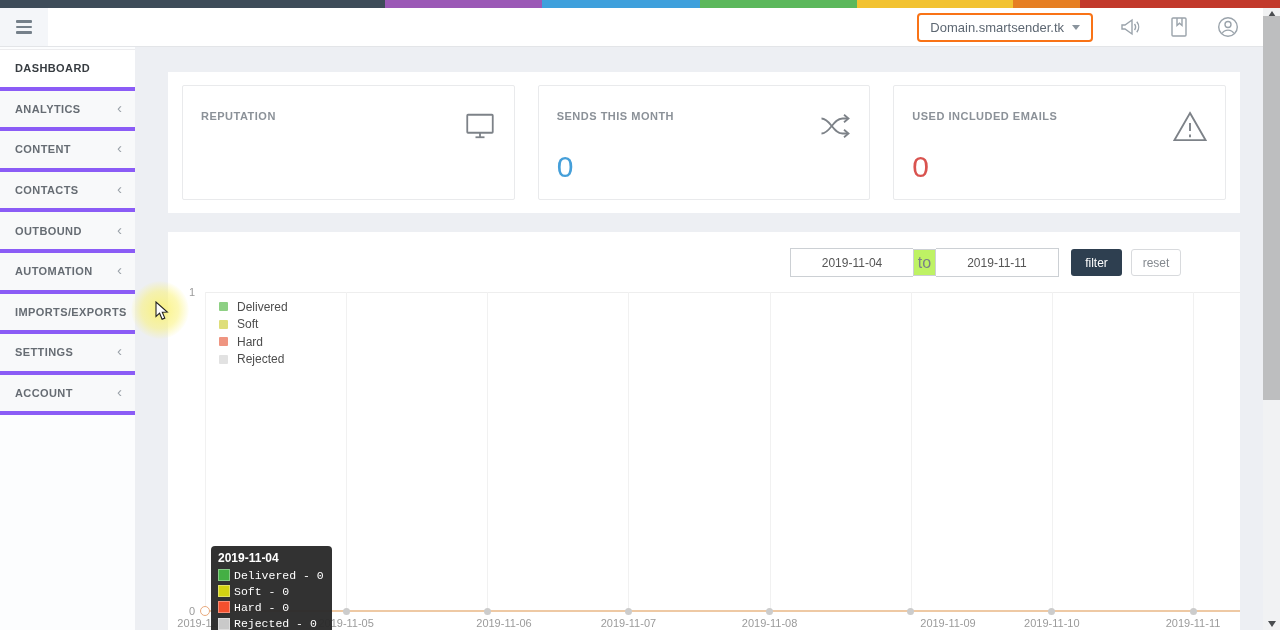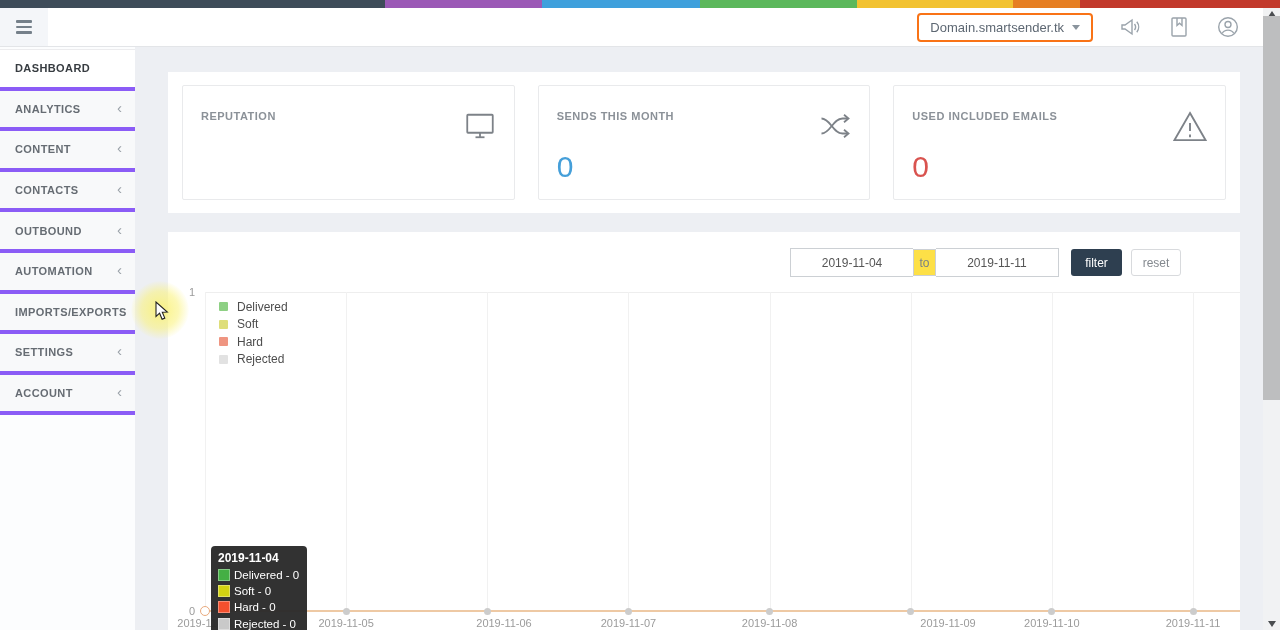--- a/index.html
+++ b/index.html
@@ -41,21 +41,21 @@
   .stat-value{font-size:30px;font-weight:300;}
   .stat-icon{position:absolute;right:16px;top:22px;}
   .stat-icon svg{stroke:#7d8288;fill:none;stroke-width:1.2;}
 
   
   .chart-panel{position:absolute;left:168px;top:232px;width:1072px;height:398px;background:#fff;}
   .filter-row{position:absolute;top:16px;right:59px;display:flex;align-items:center;}
   .date-input{width:118px;height:25px;border:1px solid #ccd0d4;font-size:12px;color:#555;text-align:center;font-family:"Liberation Sans",sans-serif;background:#fff;box-sizing:content-box;}
   .date-input.first{border-right:none;}
   .date-input.second{border-left:none;}
-  .to-addon{width:23px;height:27px;background:#fde047;border:1px solid #ccd0d4;display:flex;align-items:center;justify-content:center;font-size:12px;color:#7a8087;box-sizing:border-box;}
+  .to-addon{width:23px;height:27px;background:#bef264;border:1px solid #ccd0d4;display:flex;align-items:center;justify-content:center;font-size:16px;color:#7a8087;box-sizing:border-box;}
   .btn-filter{width:51px;height:27px;border:none;border-radius:3px;color:#fff;font-size:12px;margin-left:12px;cursor:pointer;font-family:"Liberation Sans",sans-serif;}
   .btn-reset{width:50px;height:27px;background:#fff;border:1px solid #d8dadd;border-radius:3px;color:#84898f;font-size:12px;margin-left:9px;cursor:pointer;font-family:"Liberation Sans",sans-serif;}
 
   
   .plot{position:absolute;left:37px;top:60px;width:1035px;height:319px;}
   .axis-v{position:absolute;left:0;top:0;width:1px;height:100%;background:#e4e4e4;}
   .gridline-v{position:absolute;top:0;width:1px;height:100%;background:#f1f1f1;}
   .gridline-h{position:absolute;left:0;top:0;width:100%;height:1px;background:#eeeeee;}
   .baseline{position:absolute;left:0;bottom:-1px;width:100%;height:2px;}
   .dot{position:absolute;bottom:-3.5px;width:7px;height:7px;border-radius:50%;margin-left:-3.5px;}
@@ -67,21 +67,21 @@
   .legend{position:absolute;left:14px;top:6px;}
   .legend-item{display:flex;align-items:center;height:17.5px;cursor:pointer;}
   .legend-swatch{width:9px;height:9px;border-radius:1px;margin-right:9px;}
   .legend-name{font-size:12px;color:#4d4d4d;}
 
   
   .chart-tooltip{position:absolute;left:6px;top:254px;background:rgba(42,42,42,0.96);border-radius:4px;padding:5px 8px 6px 7px;z-index:15;width:max-content;}
   .tooltip-title{font-size:12px;font-weight:bold;color:#fff;margin-bottom:2px;}
   .tooltip-row{display:flex;align-items:center;height:16.2px;}
   .tooltip-swatch{width:12px;height:12px;border:1px solid rgba(255,255,255,0.35);box-sizing:border-box;margin-right:4px;}
-  .tooltip-label{font-size:11.5px;color:#fff;white-space:nowrap;}
+  .tooltip-label{font-size:11.5px;color:#fff;white-space:nowrap;font-family:Liberation Mono, monospace;}
 
   
   .scrollbar{position:absolute;right:0;top:8px;bottom:0;width:17px;background:#f1f2f3;z-index:40;}
   .scroll-thumb{position:absolute;left:0;top:8px;width:17px;height:384px;background:#bdbebf;cursor:pointer;}
   .scroll-arrow{position:absolute;left:50%;transform:translateX(-50%);width:0;height:0;border-left:4.5px solid transparent;border-right:4.5px solid transparent;cursor:pointer;}
   .scroll-arrow.up{top:3px;border-bottom:6px solid #4a4d50;}
   .scroll-arrow.down{bottom:3px;border-top:6px solid #4a4d50;}
 
   
   .cursor-glow{position:absolute;left:131px;top:281px;width:58px;height:58px;border-radius:50%;background:radial-gradient(circle,rgba(250,242,120,0.92) 0%,rgba(250,242,120,0.55) 45%,rgba(250,242,120,0) 72%);z-index:60;pointer-events:none;}

